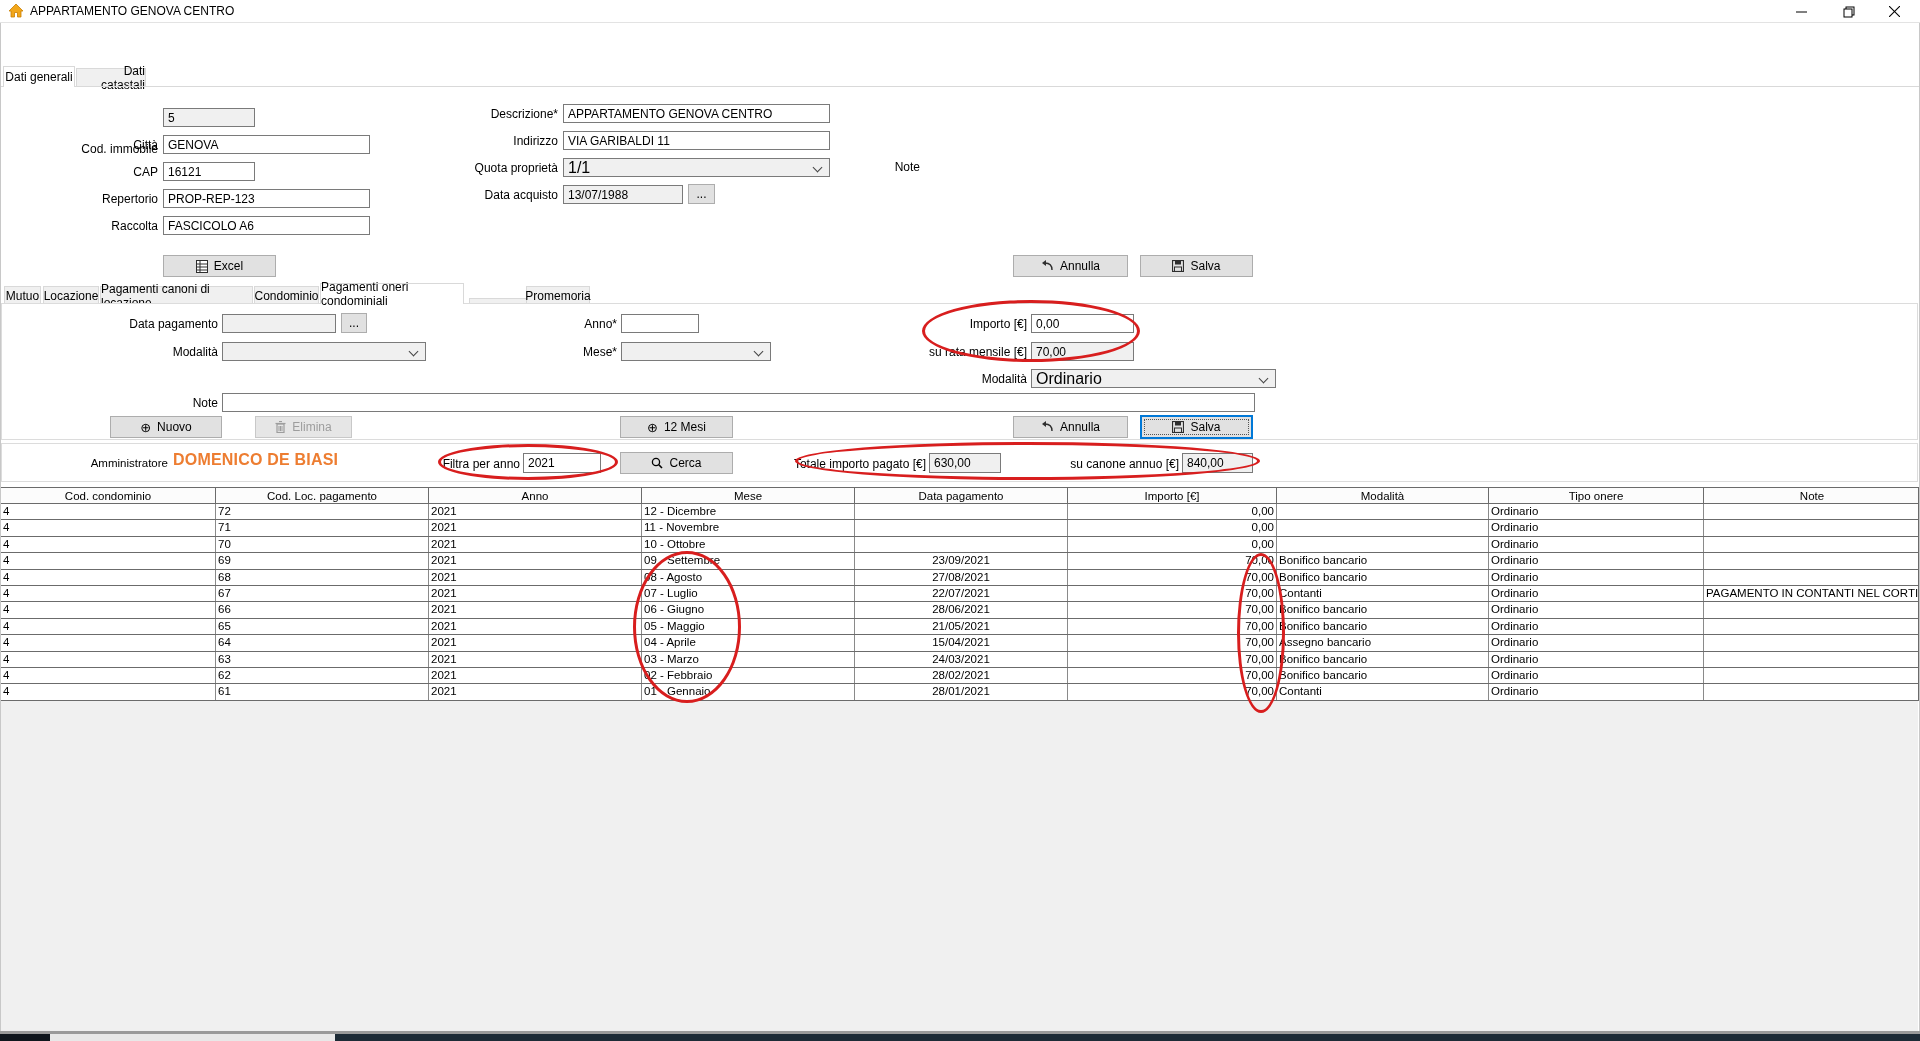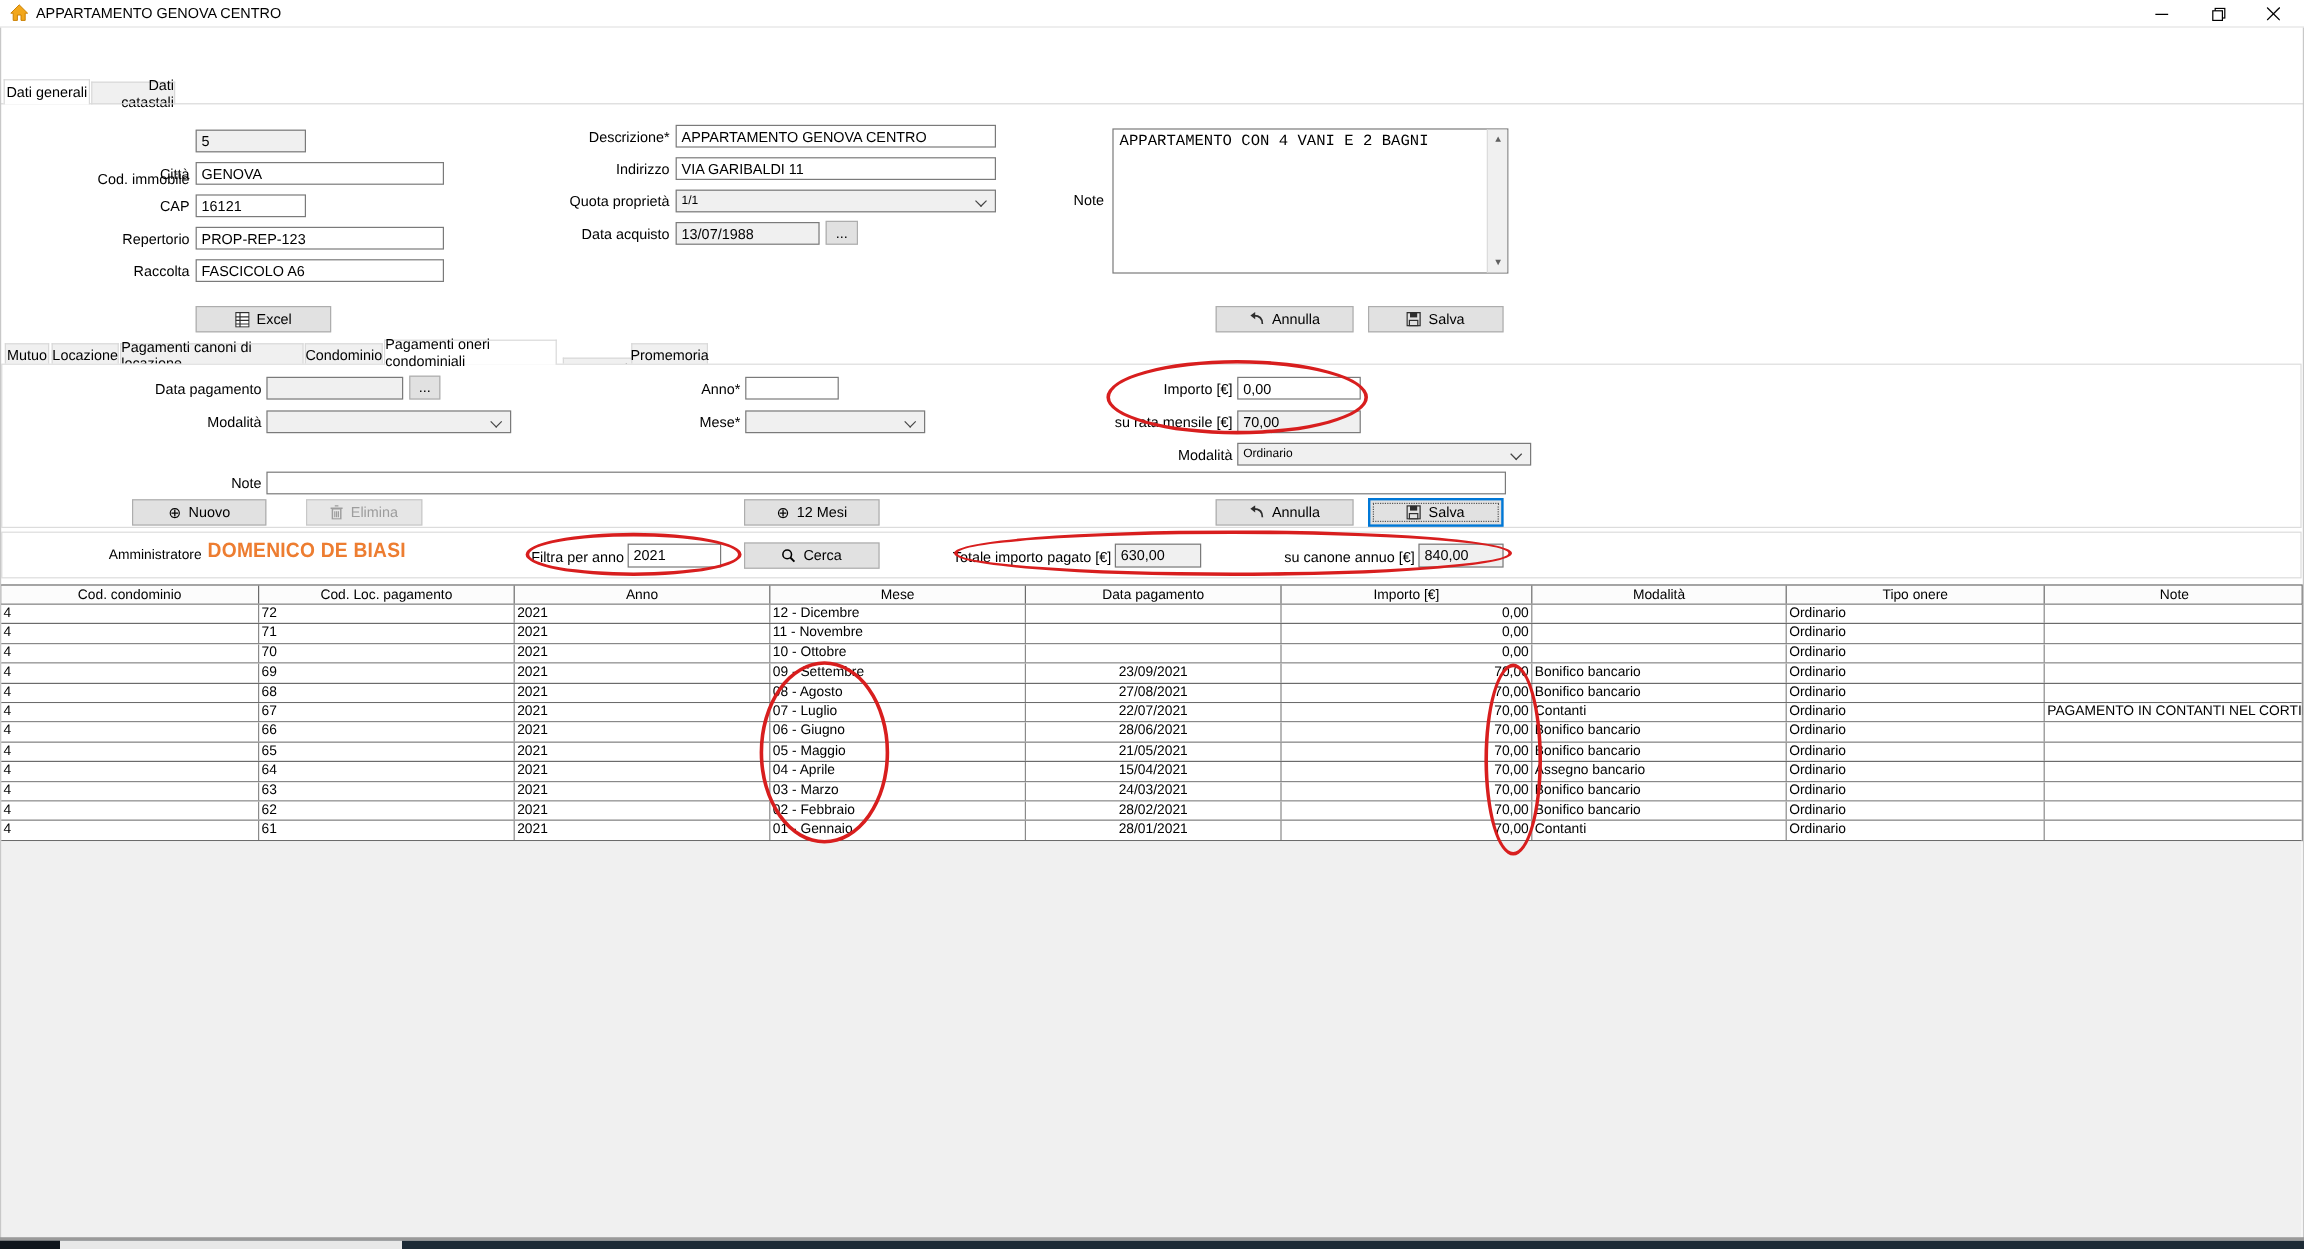--- a/index.html
+++ b/index.html
@@ -20,21 +20,21 @@
   
   .tab { position:absolute; height:19px; background:#f0f0f0; border:1px solid #d9d9d9; border-bottom:none; display:flex; align-items:center; justify-content:center; font-size:12px; color:#000; }
   .tab.active { background:#ffffff; z-index:3; }
   .tabline { position:absolute; left:0; width:1920px; height:1px; background:#d9d9d9; }
 
   
   .lbl { position:absolute; font-size:12px; color:#000; text-align:right; white-space:nowrap; }
   .inp { position:absolute; height:19px; border:1px solid #7a7a7a; background:#ffffff; font-size:12px; color:#000;
          display:flex; align-items:center; padding:0 4px; white-space:nowrap; overflow:hidden; }
   .inp.ro { background:#f0f0f0; }
-  .sel { position:absolute; height:19px; border:1px solid #7a7a7a; background:#f0f0f0; font-size:10px; color:#000;
+  .sel { position:absolute; height:19px; border:1px solid #7a7a7a; background:#f0f0f0; font-size:16px; color:#000;
          display:flex; align-items:center; padding:0 22px 0 4px; }
   .sel .chev { position:absolute; right:8px; top:5px; width:7px; height:7px; border-right:1.6px solid #444; border-bottom:1.6px solid #444; transform:rotate(45deg); }
   .ta { position:absolute; border:1px solid #7a7a7a; background:#fff; font-family:"Liberation Mono","DejaVu Sans Mono",monospace; font-size:13px; padding:2px 20px 2px 5px; }
   .ta .sb { position:absolute; right:0; top:0; bottom:0; width:17px; background:#f0f0f0; border-left:1px solid #dcdcdc; }
   .ta .sb .ar { position:absolute; left:0; width:17px; height:16px; font-size:8px; color:#606060; display:flex; align-items:center; justify-content:center; }
 
   .btn { position:absolute; height:22px; background:#e1e1e1; border:1px solid #adadad; display:flex; align-items:center; justify-content:center; gap:6px; font-size:12px; color:#000; cursor:default; }
   .btn.disabled { background:#e6e6e6; border-color:#c8c8c8; color:#9d9d9d; }
   .btn.focused { border:2px solid #0078D7; outline:1px dotted #555; outline-offset:-5px; }
   .plus-glyph { font-size:13px; line-height:1; }
@@ -134,27 +134,20 @@
     <span class="chev"></span>
   </div>
 
   <span class="lbl" style="left:430px; top:188px; width:128px;">Data acquisto</span>
   <div class="inp ro" style="left:563px; top:185px; width:120px;">13/07/1988</div>
   <div class="btn" style="left:688px; top:184px; width:27px; height:20px;">
       <span>...</span>
     </div>
 
   <span class="lbl" style="left:870px; top:160px; width:50px;">Note</span>
-  <div class="ta" style="left:927px; top:107px; width:330px; height:121px;">
-    <span>APPARTAMENTO CON 4 VANI E 2 BAGNI</span>
-    <span class="sb">
-      <span class="ar" style="top:0;">▲</span>
-      <span class="ar" style="bottom:0;">▼</span>
-    </span>
-  </div>
 
   <div class="btn" style="left:163px; top:255px; width:113px;">
     <svg width="12" height="13" viewBox="0 0 12 13">
         <rect x="0.5" y="0.5" width="11" height="12" fill="#fff" stroke="#2e2e2e"></rect>
         <line x1="0.5" y1="4" x2="11.5" y2="4" stroke="#2e2e2e"></line>
         <line x1="0.5" y1="7" x2="11.5" y2="7" stroke="#2e2e2e"></line>
         <line x1="0.5" y1="10" x2="11.5" y2="10" stroke="#2e2e2e"></line>
         <line x1="4" y1="0.5" x2="4" y2="12.5" stroke="#2e2e2e"></line>
       </svg>
     <span>Excel</span>

